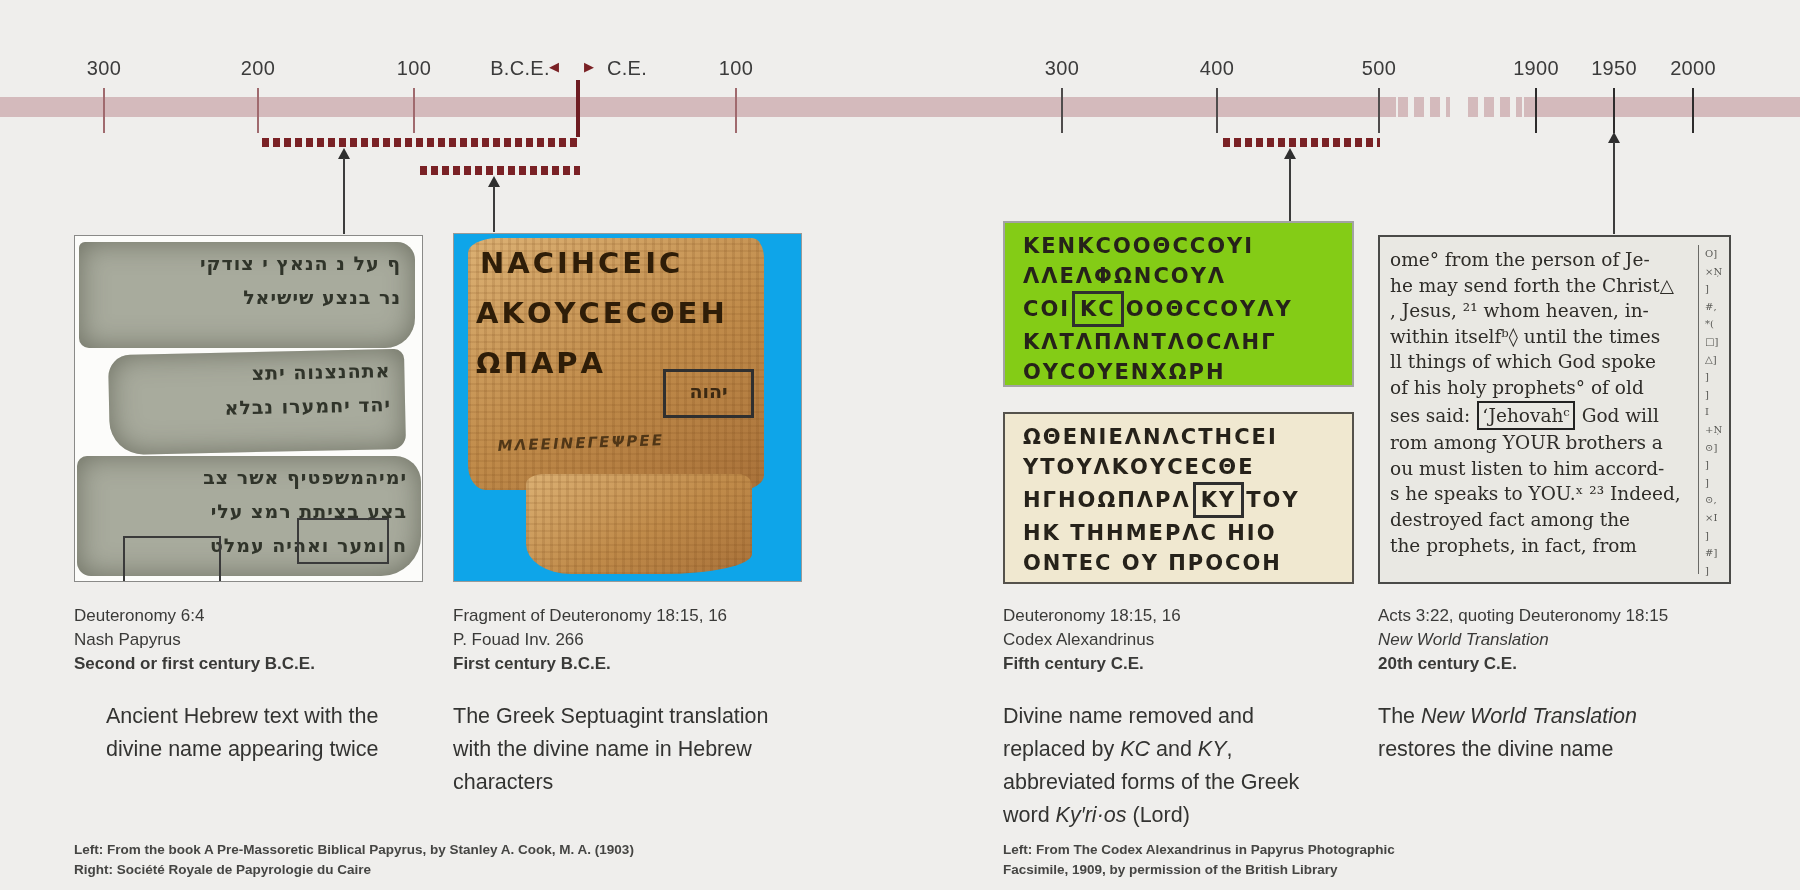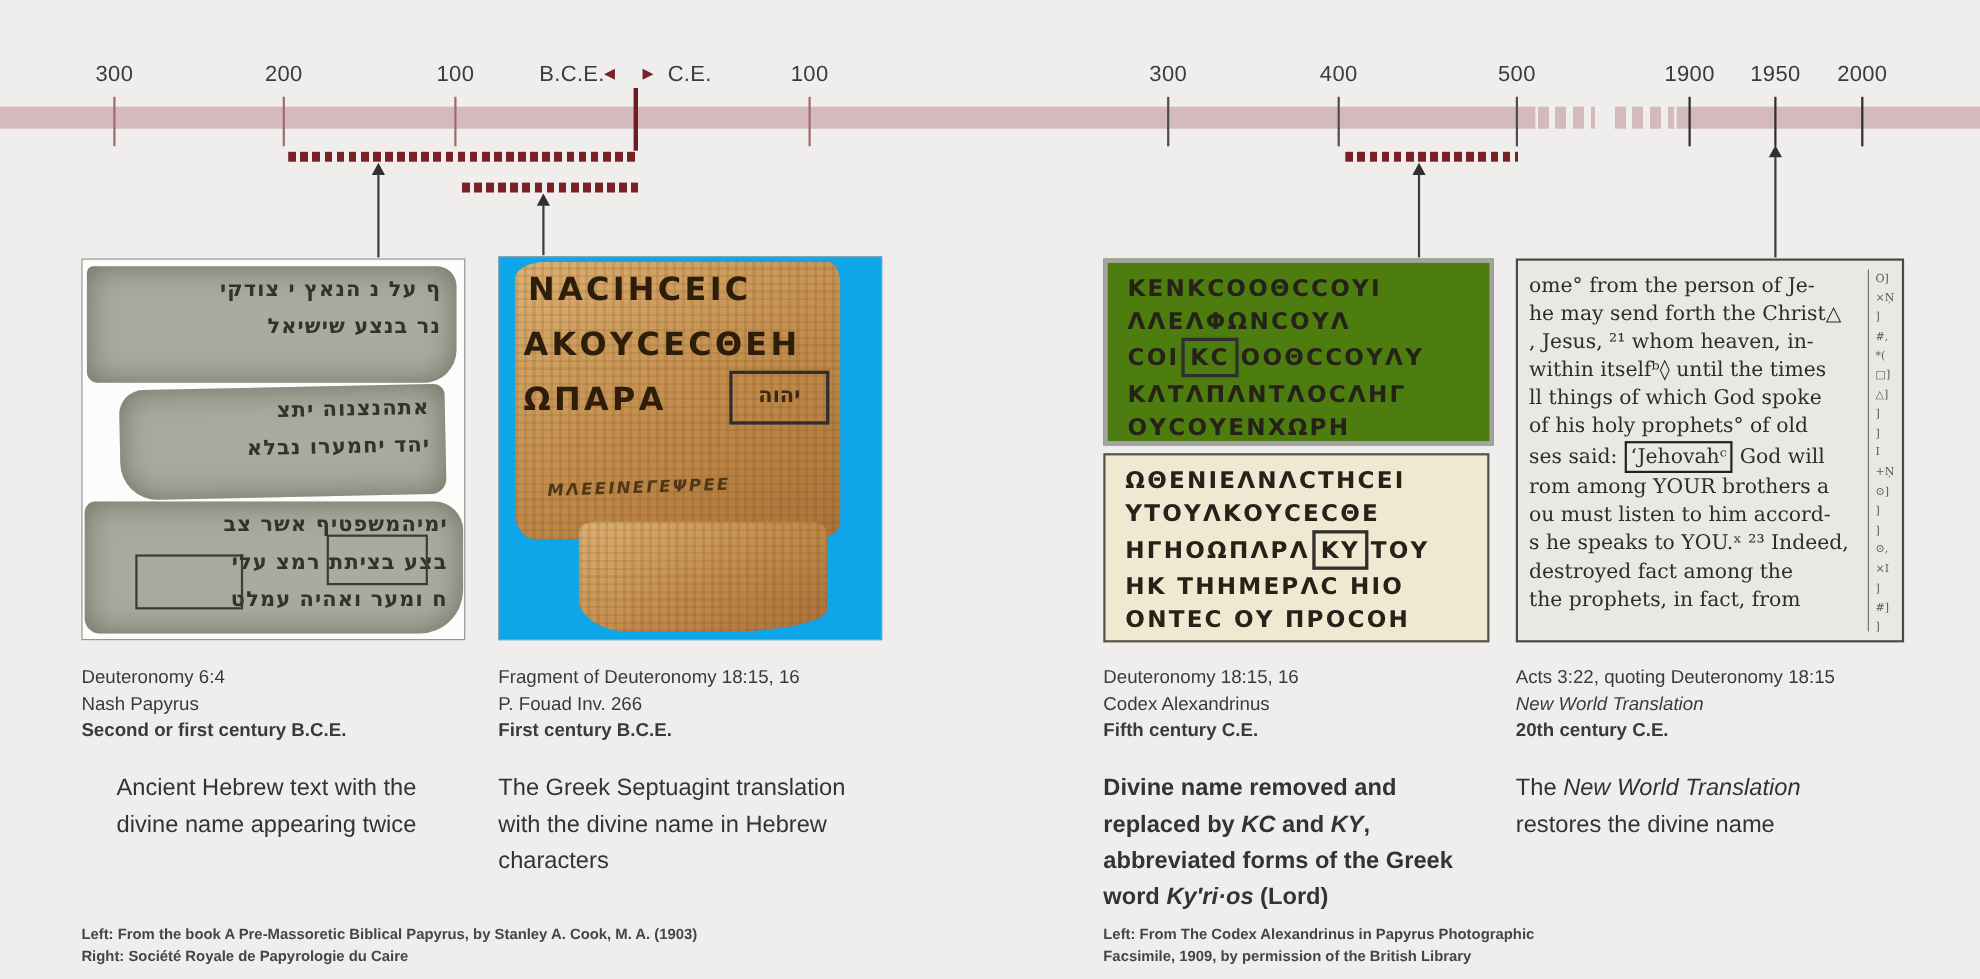--- a/index.html
+++ b/index.html
@@ -13,27 +13,27 @@
   .tl-divider{position:absolute;left:576px;top:80px;width:4px;height:57px;background:#6e1c22;}
   .tl-arrowhead{position:absolute;top:59px;font-size:13px;color:#7a2125;}
   .range-bar{position:absolute;height:9px;background:repeating-linear-gradient(90deg,#7a2125 0 7px,rgba(0,0,0,0) 7px 11px);}
   .dash-strip{position:absolute;top:0;height:20px;background:repeating-linear-gradient(90deg,#d4babc 0 10px,#efeeec 10px 16px);}
   .arrow-line{position:absolute;width:2px;background:#3c3c3c;}
   .arrow-head{position:absolute;width:0;height:0;border-left:6px solid transparent;border-right:6px solid transparent;border-bottom:11px solid #2f2f2f;}
   
   .ms{position:absolute;overflow:hidden;}
   .frame1{top:235px;left:74px;width:347px;height:345px;background:#fcfcfa;border:1px solid #8a8a88;}
   .frame2{top:233px;left:453px;width:347px;height:347px;background:#0ea5e9;border:1px solid #9a9a98;}
-  .frame3a{top:235px;left:1003px;width:347px;height:162px;background:#4d7c0f;border:4px solid #a3a3a3;}
+  .frame3a{top:221px;left:1003px;width:347px;height:162px;background:#84cc16;border:2px solid #a3a3a3;}
   .frame3b{top:412px;left:1003px;width:347px;height:168px;background:#f0e8d0;border:2px solid #55524c;}
   .frame4{top:235px;left:1378px;width:349px;height:345px;background:#e9e8e3;border:2px solid #4a4a48;}
   .frag{position:absolute;background:#a8ab9d;box-shadow:inset 0 0 28px rgba(60,62,50,.55);color:#30342a;
         font-family:"DejaVu Sans",sans-serif;font-weight:bold;direction:rtl;text-align:right;
         font-size:19px;line-height:34px;padding:4px 14px;letter-spacing:1px;overflow:hidden;}
-  .hl-box{position:absolute;border:2px solid #3a3a3a;}
+  .hl-box{position:absolute;border:2px solid #3a3a3a;margin-top:32px;}
   .papyrus{position:absolute;background:
       repeating-linear-gradient(90deg,rgba(112,64,18,.14) 0 3px,rgba(0,0,0,0) 3px 8px),
       repeating-linear-gradient(0deg,rgba(112,64,18,.12) 0 2px,rgba(0,0,0,0) 2px 7px),
       linear-gradient(150deg,#dcb174,#c08b4a 55%,#a9723a);}
   .uncial2{position:absolute;font-family:"DejaVu Sans",sans-serif;font-weight:bold;color:#2e1d08;
            font-size:29px;letter-spacing:3px;white-space:nowrap;}
   .alex-text{padding:8px 0 0 18px;font-family:"DejaVu Sans",sans-serif;font-weight:bold;color:#26221a;
              font-size:21px;line-height:30px;letter-spacing:2px;white-space:nowrap;}
   .alex-box{display:inline-block;border:3px solid #2f2f2f;padding:0 5px;margin:0 2px;}
   .nwt-text{position:absolute;left:10px;top:10px;width:300px;font-family:"DejaVu Serif","Liberation Serif",serif;
@@ -207,21 +207,21 @@
     <div class="bold">Fifth century C.E.</div>
   </div>
   <div class="cap" style="left:1378px;">
     <div>Acts 3:22, quoting Deuteronomy 18:15</div>
     <div class="italic">New World Translation</div>
     <div class="bold">20th century C.E.</div>
   </div>
 
   <div class="desc" style="left:74px;width:315px;margin-left:32px;">Ancient Hebrew text with the divine name appearing twice</div>
   <div class="desc" style="left:453px;">The Greek Septuagint translation with the divine name in Hebrew characters</div>
-  <div class="desc" style="left:1003px;font-weight:bold;"><span>Divine name removed and replaced by </span><i>KC</i><span> and </span><i>KY</i><span>, abbreviated forms of the Greek word </span><i>Ky′ri·os</i><span> (Lord)</span></div>
+  <div class="desc" style="left:1003px;"><span>Divine name removed and replaced by </span><i>KC</i><span> and </span><i>KY</i><span>, abbreviated forms of the Greek word </span><i>Ky′ri·os</i><span> (Lord)</span></div>
   <div class="desc" style="left:1378px;"><span>The </span><i>New World Translation</i><span> restores the divine name</span></div>
 
   <div class="foot" style="left:74px;">
     <div>Left: From the book A Pre-Massoretic Biblical Papyrus, by Stanley A. Cook, M. A. (1903)</div>
     <div>Right: Société Royale de Papyrologie du Caire</div>
   </div>
   <div class="foot" style="left:1003px;">
     <div>Left: From The Codex Alexandrinus in Papyrus Photographic</div>
     <div>Facsimile, 1909, by permission of the British Library</div>
   </div>

